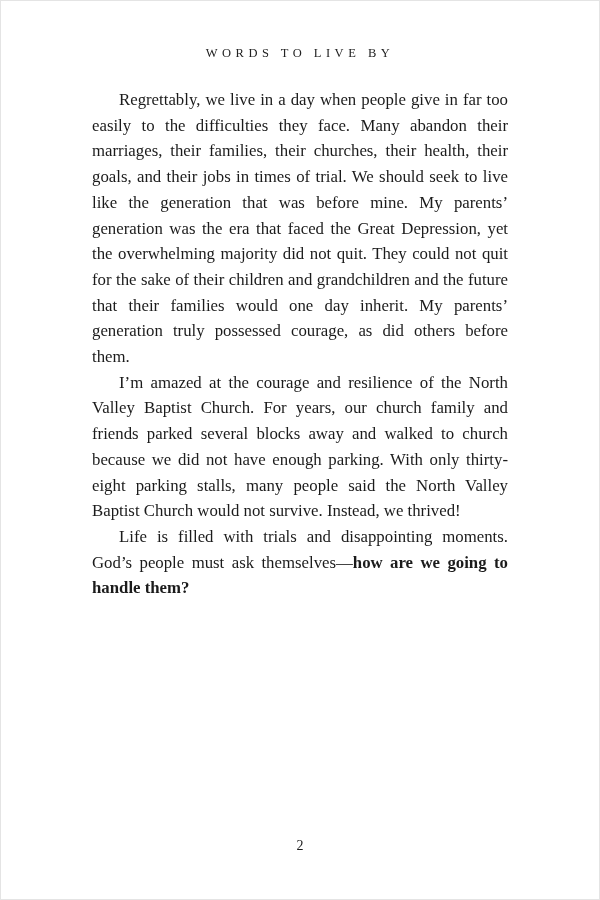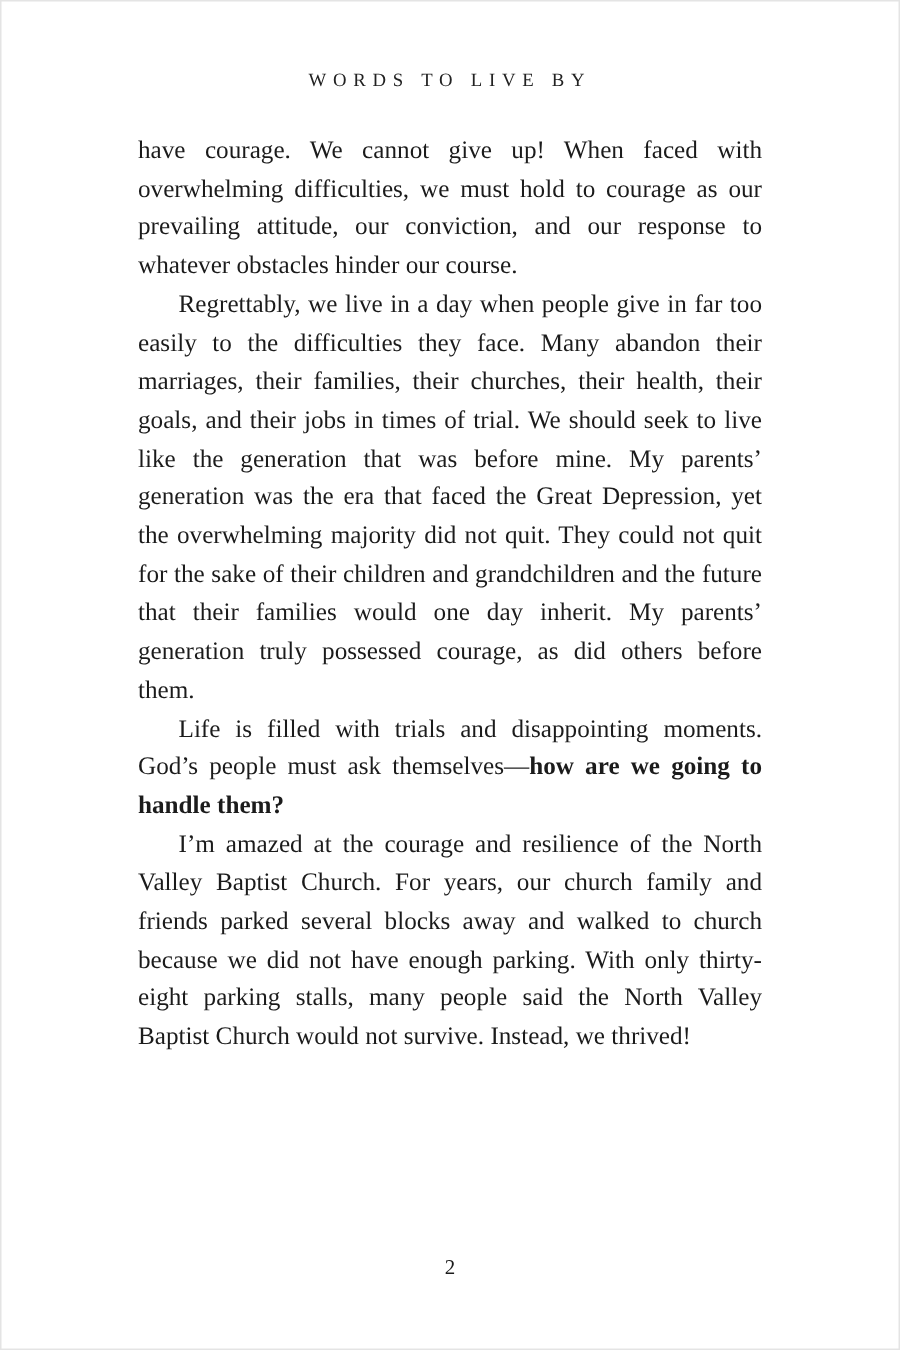--- a/index.html
+++ b/index.html
@@ -65,26 +65,25 @@
 </style>
 </head>
 <body>
 
 <div class="book-page">
 
   <header class="running-head">WORDS TO LIVE BY</header>
 
   <main class="body-text">
 
-    <p class="para first"><span>have courage. We cannot give up! When faced with overwhelming difficulties, we must hold to courage as our prevailing attitude, our conviction, and our response to whatever obstacles hinder our course.</span></p>
 
     <p class="para"><span>Regrettably, we live in a day when people give in far too easily to the difficulties they face. Many abandon their marriages, their families, their churches, their health, their goals, and their jobs in times of trial. We should seek to live like the generation that was before mine. My parents’ generation was the era that faced the Great Depression, yet the overwhelming majority did not quit. They could not quit for the sake of their children and grandchildren and the future that their families would one day inherit. My parents’ generation truly possessed courage, as did others before them.</span></p>
 
+    <p class="para"><span>I’m amazed at the courage and resilience of the North Valley Baptist Church. For years, our church family and friends parked several blocks away and walked to church because we did not have enough parking. With only thirty-eight parking stalls, many people said the North Valley Baptist Church would not survive. Instead, we thrived!</span></p>
+
     <p class="para"><span>Life is filled with trials and disappointing moments. God’s people must ask themselves—</span><strong class="bold-run">how are we going to handle them?</strong></p>
-
-    <p class="para"><span>I’m amazed at the courage and resilience of the North Valley Baptist Church. For years, our church family and friends parked several blocks away and walked to church because we did not have enough parking. With only thirty-eight parking stalls, many people said the North Valley Baptist Church would not survive. Instead, we thrived!</span></p>
 
 
   </main>
 
   <footer class="page-number">2</footer>
 
 </div>
 
 </body></html>

